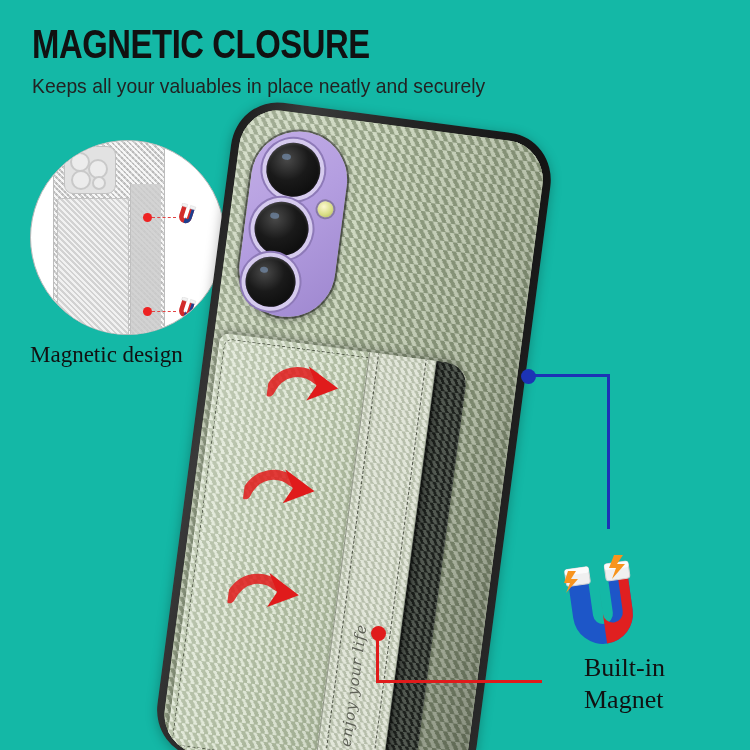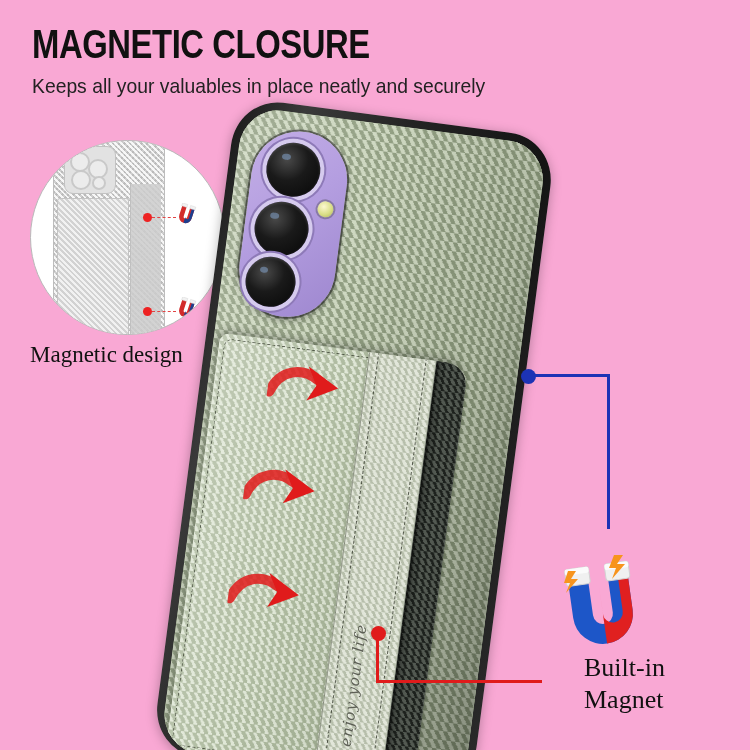--- a/index.html
+++ b/index.html
@@ -3,21 +3,21 @@
 <meta charset="utf-8">
 <style>
   html,body{margin:0;padding:0;}
   body{
     width:750px;height:750px;
     background:#fcfcfc;
     font-family:"Liberation Sans", sans-serif;
     overflow:hidden;
     position:relative;
   }
-  #stage{position:absolute;inset:0;width:750px;height:750px;overflow:hidden;background:#f9a8d4;}
+  #stage{position:absolute;inset:0;width:750px;height:750px;overflow:hidden;background:#14b8a6;}
 
   
   .headline{
     position:absolute;left:32px;top:22px;
     font-family:"Liberation Sans Narrow","Liberation Sans",sans-serif;
     font-weight:bold;
     font-size:40px;
     letter-spacing:-0.5px;
     color:#111;
     transform:scaleX(0.82);

